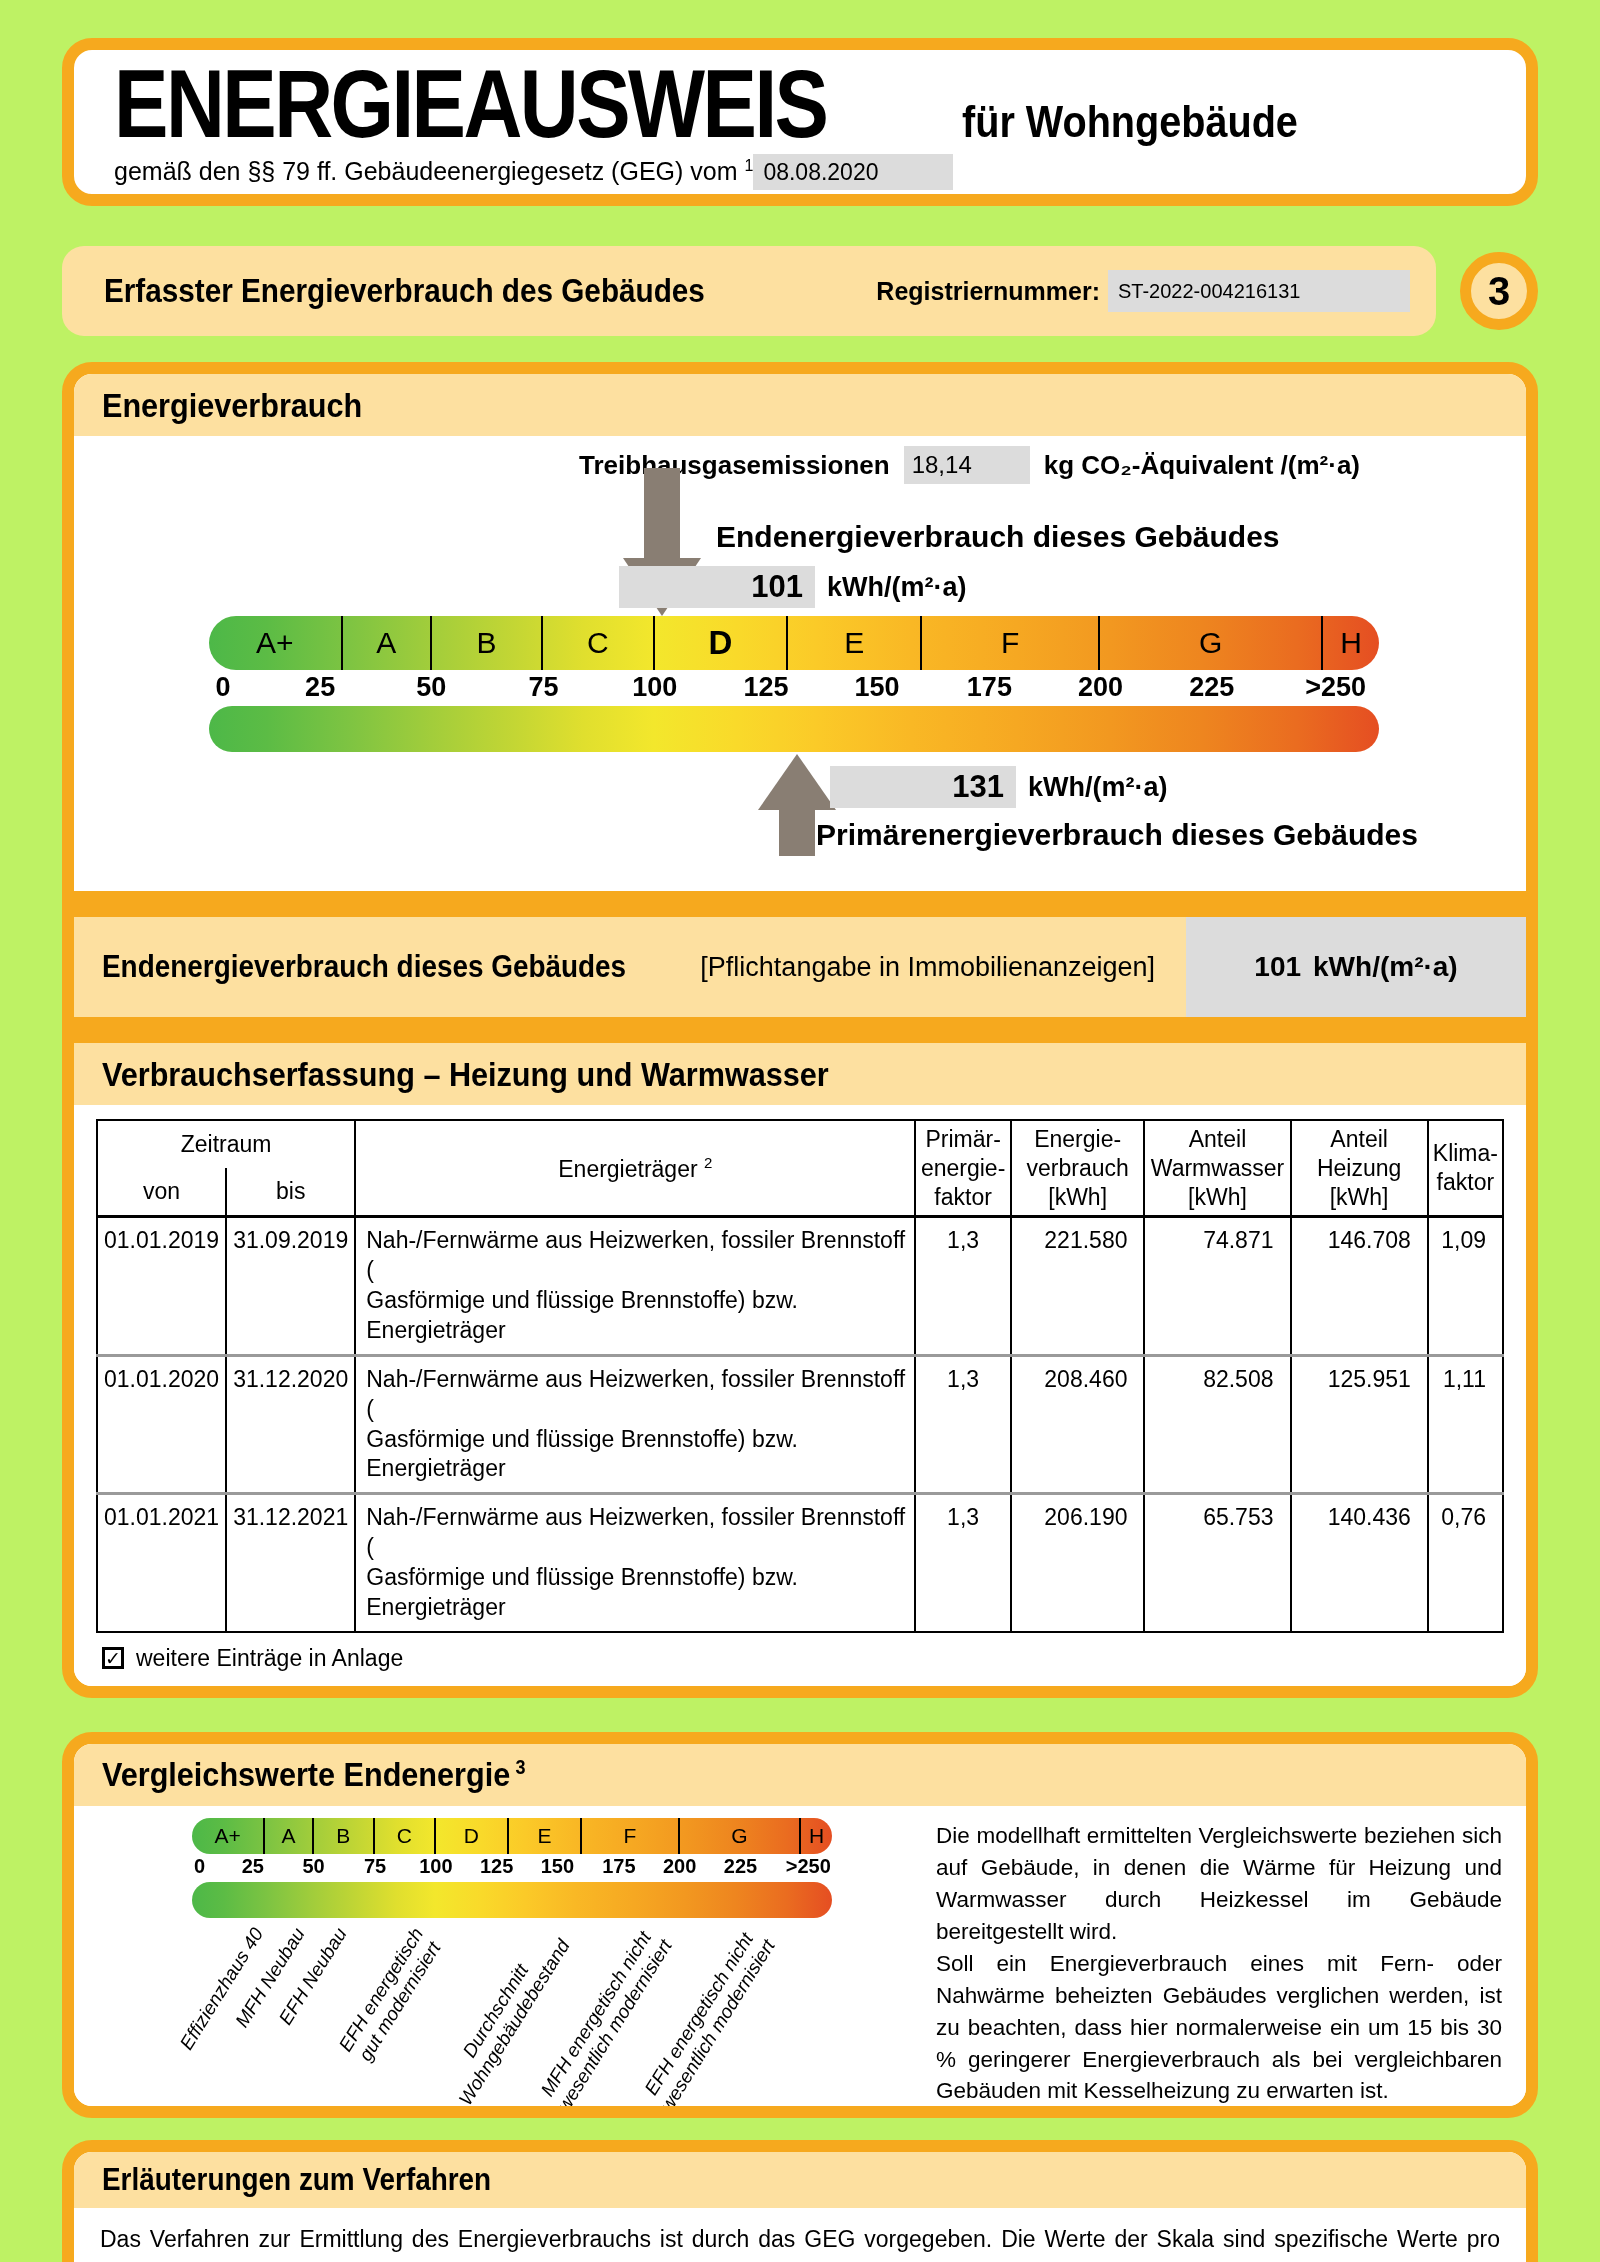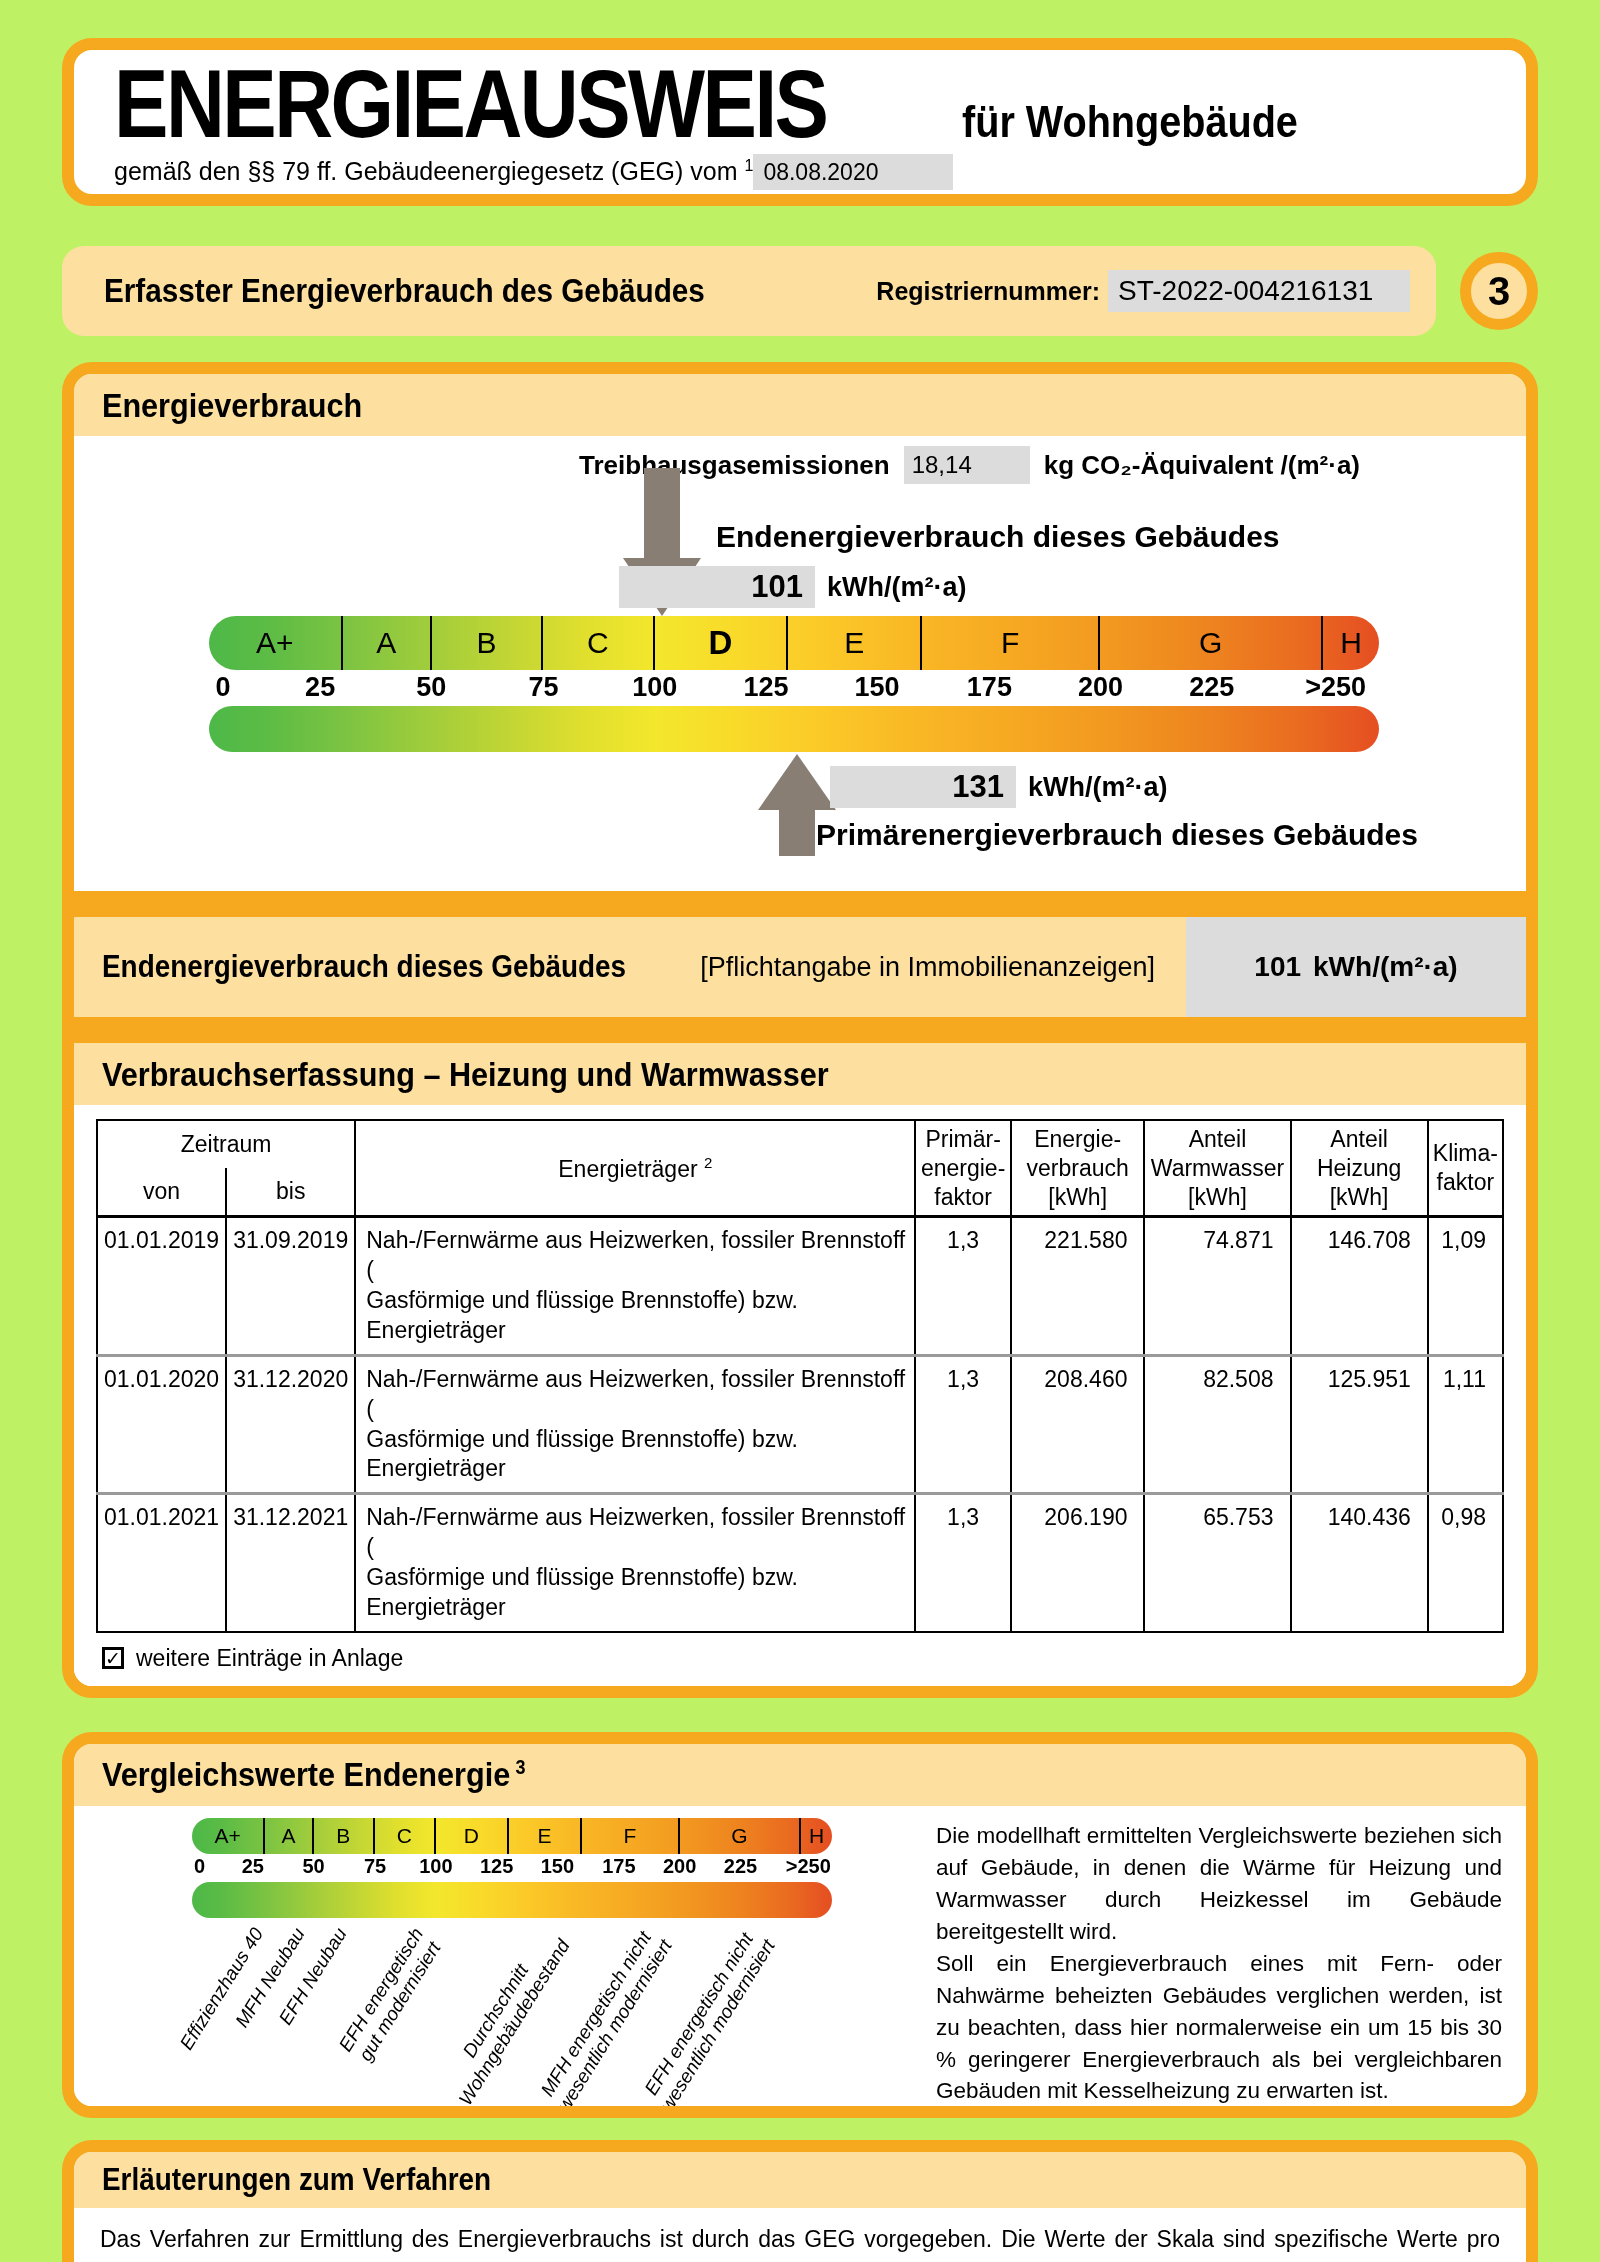--- a/index.html
+++ b/index.html
@@ -20,21 +20,21 @@
   .field{background:#DCDCDC;display:flex;align-items:center;}
   .date-field{width:190px;height:36px;font-size:23px;padding-left:10px;}
 
   
   .captured-row{margin-top:40px;display:flex;align-items:center;text-align:right;}
   .captured-bar{flex:1;height:90px;background:#FDE0A0;border-radius:22px;display:flex;align-items:center;
     padding:0 26px 0 42px;box-sizing:border-box;}
   .captured-title{font-size:33px;font-weight:bold;}
   .reg-group{margin-left:auto;display:flex;align-items:center;gap:8px;}
   .reg-label{font-size:25px;font-weight:bold;}
-  .reg-field{width:292px;height:42px;font-size:28px;padding-left:10px;}
+  .reg-field{width:292px;height:42px;font-size:20px;padding-left:10px;}
   .page-circle{width:56px;height:56px;border:11px solid #F6A91E;border-radius:50%;background:#FDE0A0;
     margin-left:24px;display:flex;align-items:center;justify-content:center;font-size:40px;font-weight:bold;}
 
   
   .obox{border:12px solid #F6A91E;border-radius:30px;background:#fff;box-sizing:border-box;overflow:hidden;}
   .main-box{margin-top:26px;}
   .sec-header{background:#FDE0A0;height:62px;display:flex;align-items:center;padding-left:28px;
     font-size:34px;font-weight:bold;}
   .sec-header sup{font-size:20px;margin-left:6px;}
   .divider{height:26px;background:#F6A91E;}
@@ -314,21 +314,21 @@
               </tr>
               <tr>
                 <td class="ctr">01.01.2021</td>
                 <td class="ctr bl">31.12.2021</td>
                 <td class="c-tr bl">Nah-/Fernwärme aus Heizwerken, fossiler Brennstoff (
 Gasförmige und flüssige Brennstoffe) bzw. Energieträger</td>
                 <td class="ctr bl">1,3</td>
                 <td class="num bl">206.190</td>
                 <td class="num bl">65.753</td>
                 <td class="num bl">140.436</td>
-                <td class="num bl">0,98</td>
+                <td class="num bl">0,76</td>
               </tr>
             </tbody>
         </table>
         <div class="cb-line">
           <span class="cb-box">
               <span>✓</span>
             </span>
           <span>weitere Einträge in Anlage</span>
         </div>
       </div>

